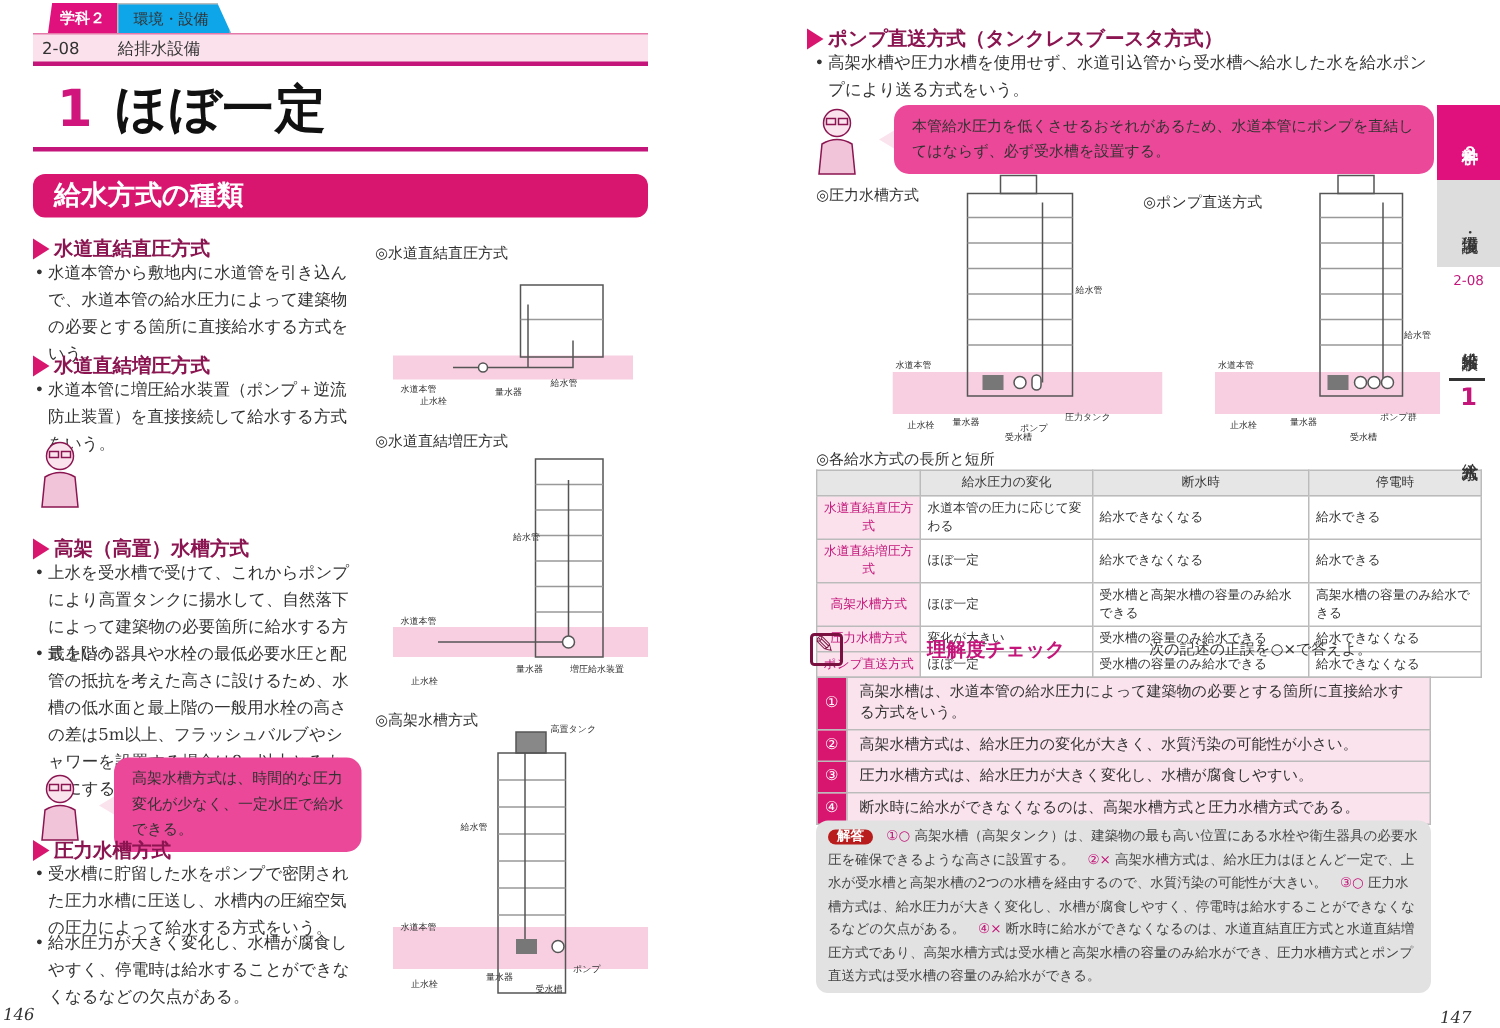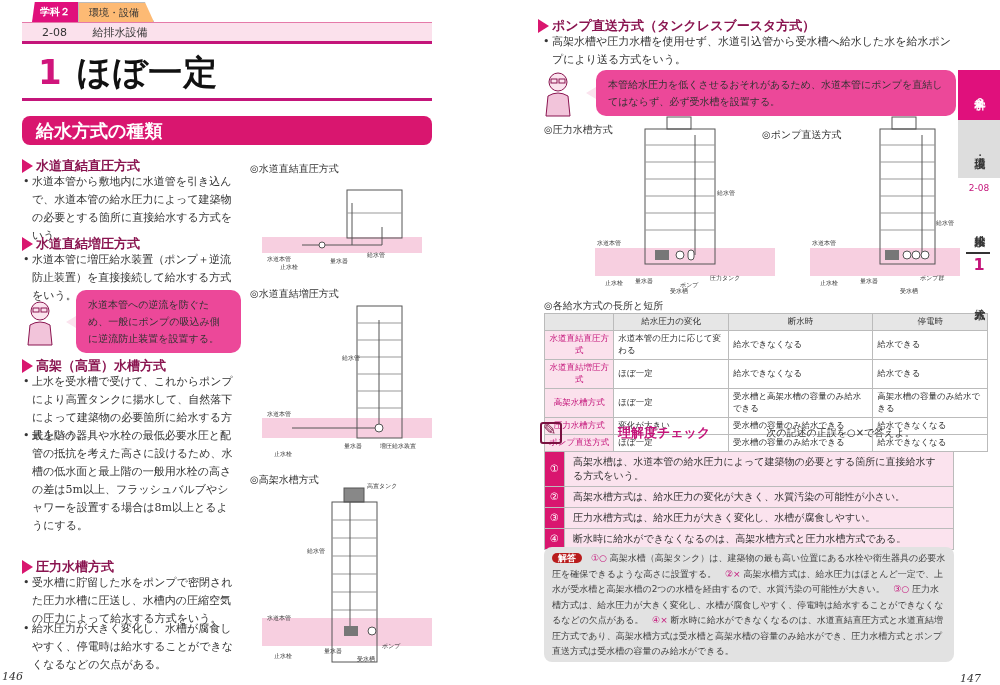--- a/index.html
+++ b/index.html
@@ -3,22 +3,22 @@
 <meta charset="utf-8">
 <style>
   * { box-sizing: border-box; margin: 0; padding: 0; }
   body { width: 1000px; height: 685px; background: #fff; font-family: "DejaVu Sans", sans-serif; color: #333; overflow: hidden; position: relative; }
   .page { position: absolute; top: 0; height: 685px; }
   .left { left: 0; width: 500px; }
   .right { left: 500px; width: 500px; }
   
   .tabs { position: absolute; left: 32px; top: 2px; height: 20px; display: flex; }
   .tab1 { background: #e0107c; color: #fff; font-size: 10px; font-weight: bold; padding: 3px 8px; clip-path: polygon(6% 0, 100% 0, 100% 100%, 0 100%); }
-  .tab2 { background: #fdba74; color: #333; font-size: 10px; padding: 3px 14px 3px 10px; border: 1px solid #bbb; border-bottom: none; clip-path: polygon(0 0, 88% 0, 100% 100%, 0 100%); }
-  .sec-band { position: absolute; left: 22px; top: 22px; width: 410px; height: 22px; background: #fbe1ec; border-top: 1px solid #e57aa9; border-bottom: 3px solid #c4157a; font-size: 11px; line-height: 20px; padding-left: 20px; }
+  .tab2 { background: #0ea5e9; color: #333; font-size: 10px; padding: 3px 14px 3px 10px; border: 1px solid #bbb; border-bottom: none; clip-path: polygon(0 0, 88% 0, 100% 100%, 0 100%); }
+  .sec-band { position: absolute; left: 22px; top: 22px; width: 410px; height: 22px; background: #fbe1ec; border-top: 1px solid #e57aa9; border-bottom: 3px solid #c4157a; font-size: 11px; line-height: 20px; padding-left: 6px; }
   .sec-band span { margin-right: 22px; }
   .main-title { position: absolute; left: 38px; top: 50px; font-size: 34px; font-weight: bold; color: #111; letter-spacing: 1px; }
   .main-title .num { color: #d0157c; margin-right: 14px; }
   .title-rule { position: absolute; left: 22px; top: 98px; width: 410px; height: 3px; background: #c4157a; }
   .section-bar { position: absolute; left: 22px; top: 116px; width: 410px; height: 29px; background: #d9166f; border-radius: 8px; color: #fff; font-size: 18px; font-weight: bold; line-height: 29px; padding-left: 14px; }
   .h3 { position: absolute; font-size: 13px; font-weight: bold; color: #8a1550; display: flex; align-items: center; }
   .h3 .tri { width: 0; height: 0; border-top: 7px solid transparent; border-bottom: 7px solid transparent; border-left: 11px solid #d9166f; margin-right: 3px; }
   .para { position: absolute; font-family: "DejaVu Serif", serif; font-size: 11px; line-height: 18px; color: #333; }
   .para .bullet { position: absolute; left: -9px; }
   .bubble-wrap { position: absolute; display: flex; align-items: center; }
@@ -85,30 +85,40 @@
 
   <div class="bubble-wrap" style="left:22px;top:290px;">
     <div class="avatar">
       <svg width="42" height="50" viewBox="0 0 42 50">
           <circle cx="18" cy="14" r="9" fill="#fbe3ee" stroke="#8a1550"></circle>
           <rect x="11" y="11" width="6" height="4" fill="none" stroke="#8a1550"></rect>
           <rect x="19" y="11" width="6" height="4" fill="none" stroke="#8a1550"></rect>
           <path d="M6 48 L8 28 Q18 22 28 28 L30 48 Z" fill="#f2c4da" stroke="#8a1550"></path>
         </svg>
     </div>
-    <div class="bubble" style="width:165px;margin-left:12px;">水道本管への逆流を防ぐため、一般にポンプの吸込み側に逆流防止装置を設置する。</div>
   </div>
 
   <div class="h3" style="left:22px;top:357px;">
       <span class="tri"></span>
       <span>高架（高置）水槽方式</span>
     </div>
   <div class="para" style="left:32px;top:373px;width:205px;"><span class="bullet">•</span><span>上水を受水槽で受けて、これからポンプにより高置タンクに揚水して、自然落下によって建築物の必要箇所に給水する方式をいう。</span></div>
   <div class="para" style="left:32px;top:427px;width:205px;"><span class="bullet">•</span><span>最上階の器具や水栓の最低必要水圧と配管の抵抗を考えた高さに設けるため、水槽の低水面と最上階の一般用水栓の高さの差は5m以上、フラッシュバルブやシャワーを設置する場合は8m以上とるようにする。</span></div>
 
+  <div class="bubble-wrap" style="left:22px;top:505px;">
+    <div class="avatar">
+      <svg width="42" height="50" viewBox="0 0 42 50">
+          <circle cx="18" cy="14" r="9" fill="#fbe3ee" stroke="#8a1550"></circle>
+          <rect x="11" y="11" width="6" height="4" fill="none" stroke="#8a1550"></rect>
+          <rect x="19" y="11" width="6" height="4" fill="none" stroke="#8a1550"></rect>
+          <path d="M6 48 L8 28 Q18 22 28 28 L30 48 Z" fill="#f2c4da" stroke="#8a1550"></path>
+        </svg>
+    </div>
+    <div class="bubble" style="width:165px;margin-left:12px;">高架水槽方式は、時間的な圧力変化が少なく、一定水圧で給水できる。</div>
+  </div>
 
   <div class="h3" style="left:22px;top:558px;">
       <span class="tri"></span>
       <span>圧力水槽方式</span>
     </div>
   <div class="para" style="left:32px;top:574px;width:205px;"><span class="bullet">•</span><span>受水槽に貯留した水をポンプで密閉された圧力水槽に圧送し、水槽内の圧縮空気の圧力によって給水する方式をいう。</span></div>
   <div class="para" style="left:32px;top:620px;width:205px;"><span class="bullet">•</span><span>給水圧力が大きく変化し、水槽が腐食しやすく、停電時は給水することができなくなるなどの欠点がある。</span></div>
 
   <div class="diag-label" style="left:250px;top:162px;">◎水道直結直圧方式</div>
   <svg class="diag" style="left:262px;top:185px;" width="160" height="85">

